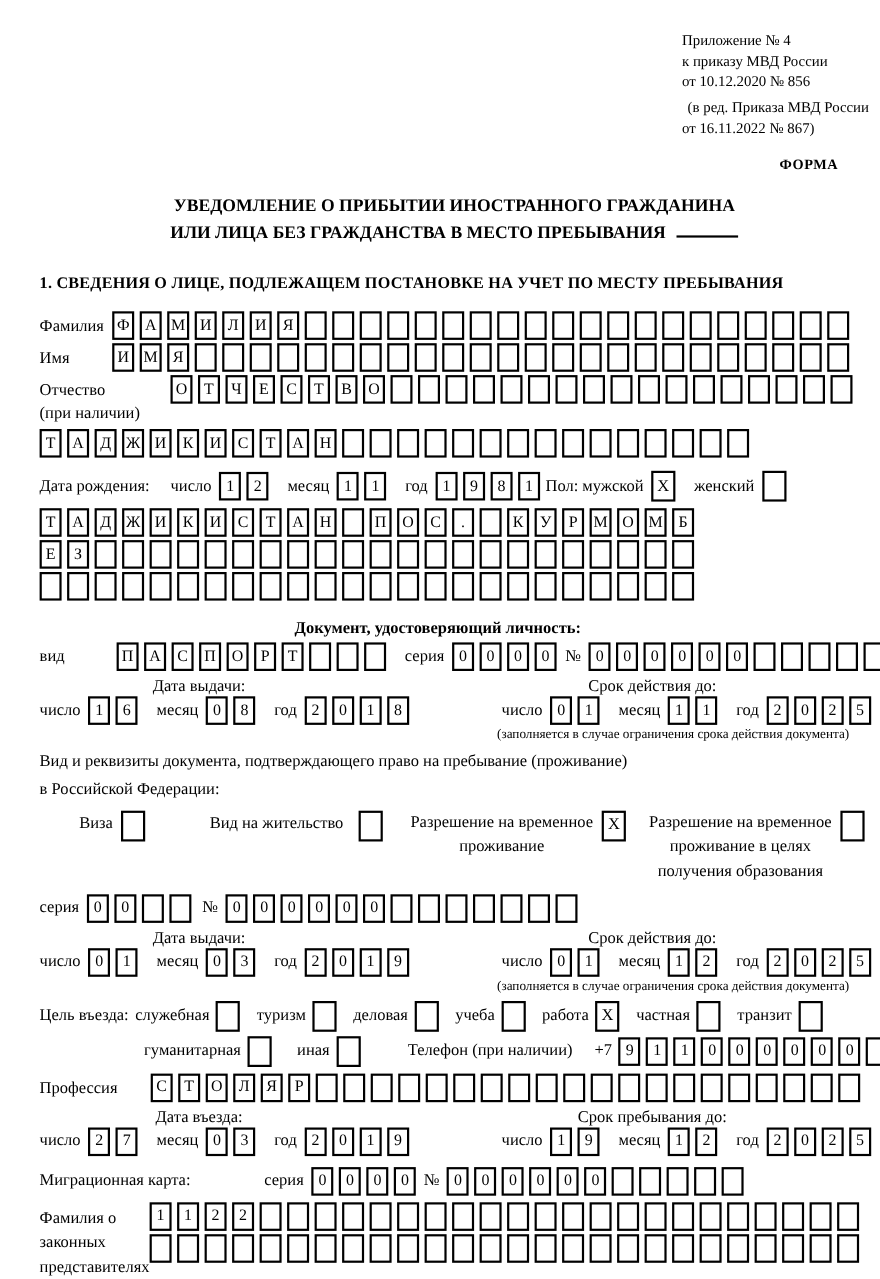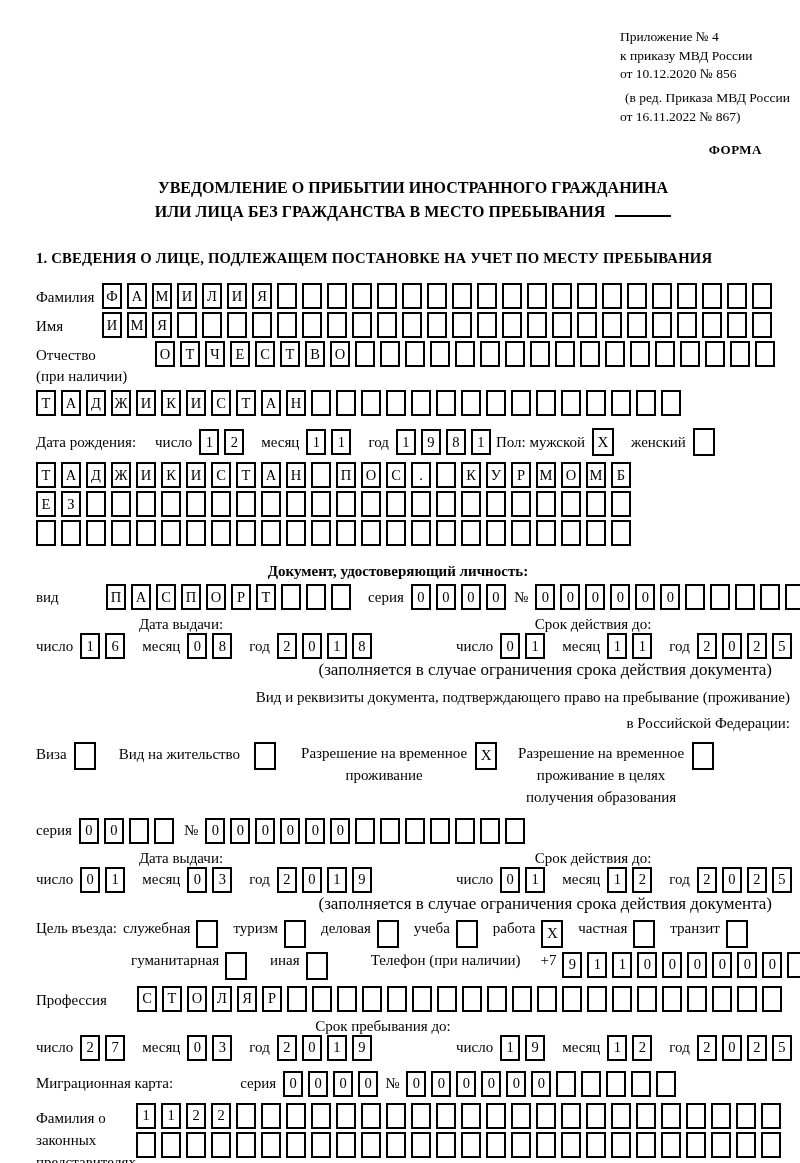--- a/index.html
+++ b/index.html
@@ -32,28 +32,28 @@
   .lab{flex:none;margin-right:7px;}
   .lab-in{flex:none;margin:0 7px 0 12px;}
   .doc-heading{font-weight:bold;margin:14px 0 4px 0;text-align:center;padding-right:30px;}
   
   .two-col{display:flex;}
   .col-a{width:420px;flex:none;}
   .col-b{flex:1;}
   .dhead-a{width:420px;flex:none;text-align:center;padding-right:130px;box-sizing:border-box;}
   .dhead-b{flex:1;text-align:center;padding-right:60px;}
   .dgroup{display:flex;align-items:center;}
-  .note-right{font-size:17px;text-align:right;padding-right:18px;margin:1px 0 6px 0;}
-  .para{margin:3px 0;line-height:1.55;text-align:right;}
+  .note-right{font-size:12px;text-align:right;padding-right:18px;margin:1px 0 6px 0;}
+  .para{margin:3px 0;line-height:1.55;}
   
   .permits{display:flex;align-items:flex-start;margin-top:6px;margin-bottom:10px;}
   .opt{display:inline-flex;align-items:flex-start;flex:none;}
-  .opt .lab{padding-top:4px;}
+  .opt .lab{padding-top:4px;margin-left:36px;}
   .optlines{text-align:center;line-height:22px;display:inline-block;margin-right:8px;}
-  .purpose-row{align-items:flex-start;margin-top:4px;}
+  .purpose-row{align-items:center;margin-top:4px;}
   .purpose-row .lab{margin-right:6px;}
   .purpose-row .cellrow{margin-right:10px;}
   .indent95{margin-left:95px;}
   .mt6{margin-top:6px;}.mt10{margin-top:10px;}.mt12{margin-top:12px;}.mt16{margin-top:16px;}
 </style>
 </head>
 <body>
 
 <div class="page">
 
@@ -591,20 +591,21 @@
         <span class="cell"></span>
         <span class="cell"></span>
         <span class="cell"></span>
         <span class="cell"></span>
         <span class="cell"></span>
         <span class="cell"></span>
       </div>
   </div>
 
   <div class="two-col mt6">
+    <div class="dhead-a">Дата въезда:</div>
     <div class="dhead-b">Срок пребывания до:</div>
   </div>
   <div class="two-col">
     <div class="col-a dgroup">
       <span class="lab">число</span>
       <span class="cellrow">
           <span class="cell">2</span>
           <span class="cell">7</span>
         </span>
       <span class="lab lab-in">месяц</span>

